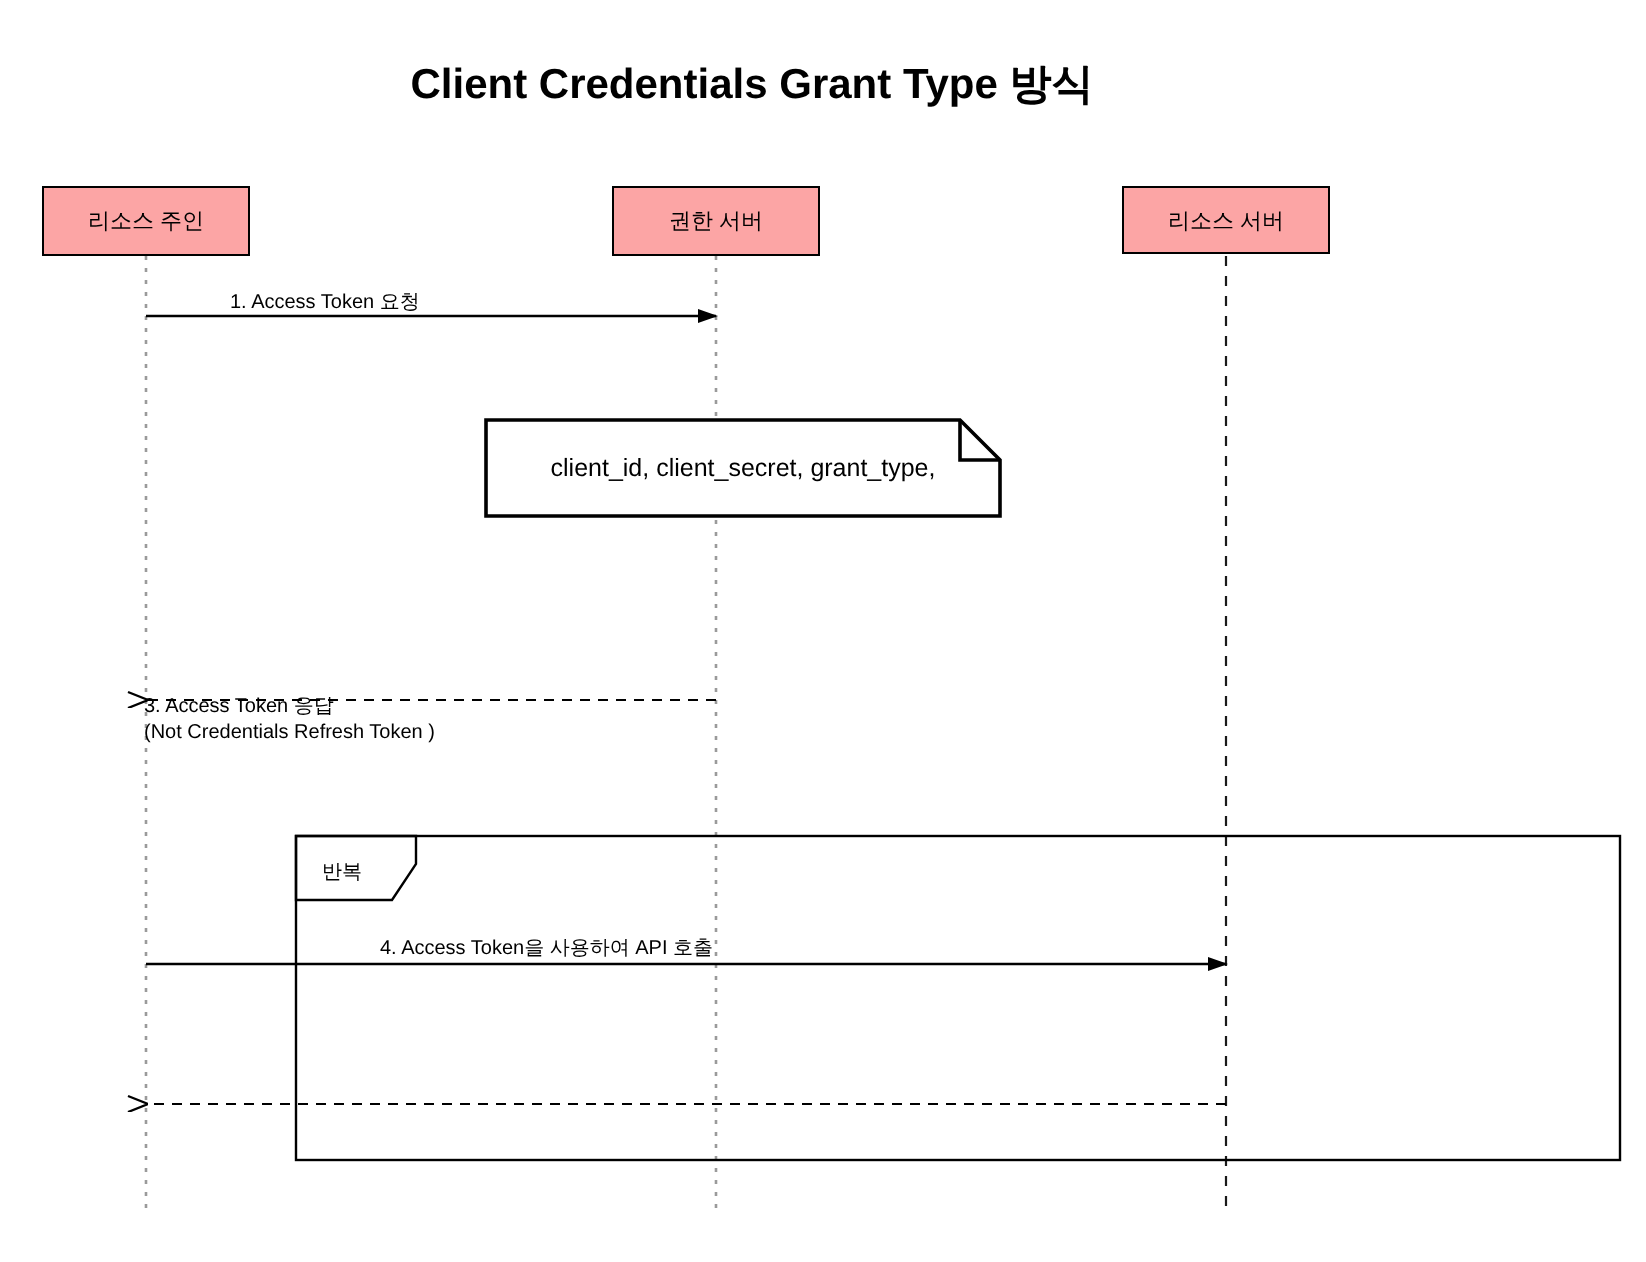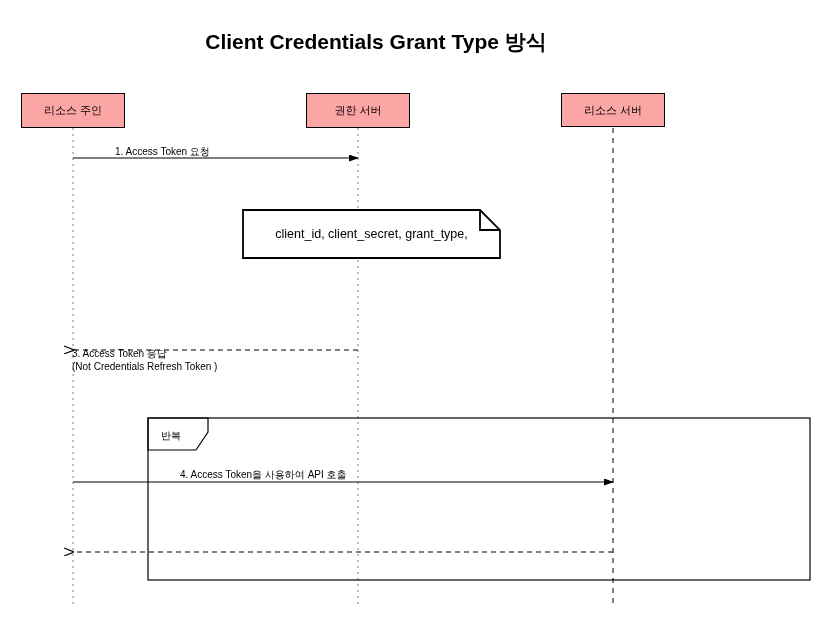--- a/index.html
+++ b/index.html
@@ -142,21 +142,21 @@
 
   <div class="msg-label" style="left:115px; top:145px; width:200px;">
     <span>1. Access Token 요청</span>
   </div>
 
   <div class="msg-label" style="left:72px; top:324px; width:300px;margin-top:23px;">
     <div>3. Access Token 응답</div>
     <div>(Not Credentials Refresh Token )</div>
   </div>
 
-  <div class="msg-label" style="left:180px; top:468px; width:310px;">
+  <div class="msg-label" style="left:190px; top:468px; width:310px;">
     <span>4. Access Token을 사용하여 API 호출</span>
   </div>
 
 
   <div class="note-box" style="left:243px; top:210px; width:257px; height:48px;">
     <div>client_id, client_secret, grant_type,</div>
   </div>
 
   <div class="fragment-label" style="left:161px; top:429px;">
     <span>반복</span>

